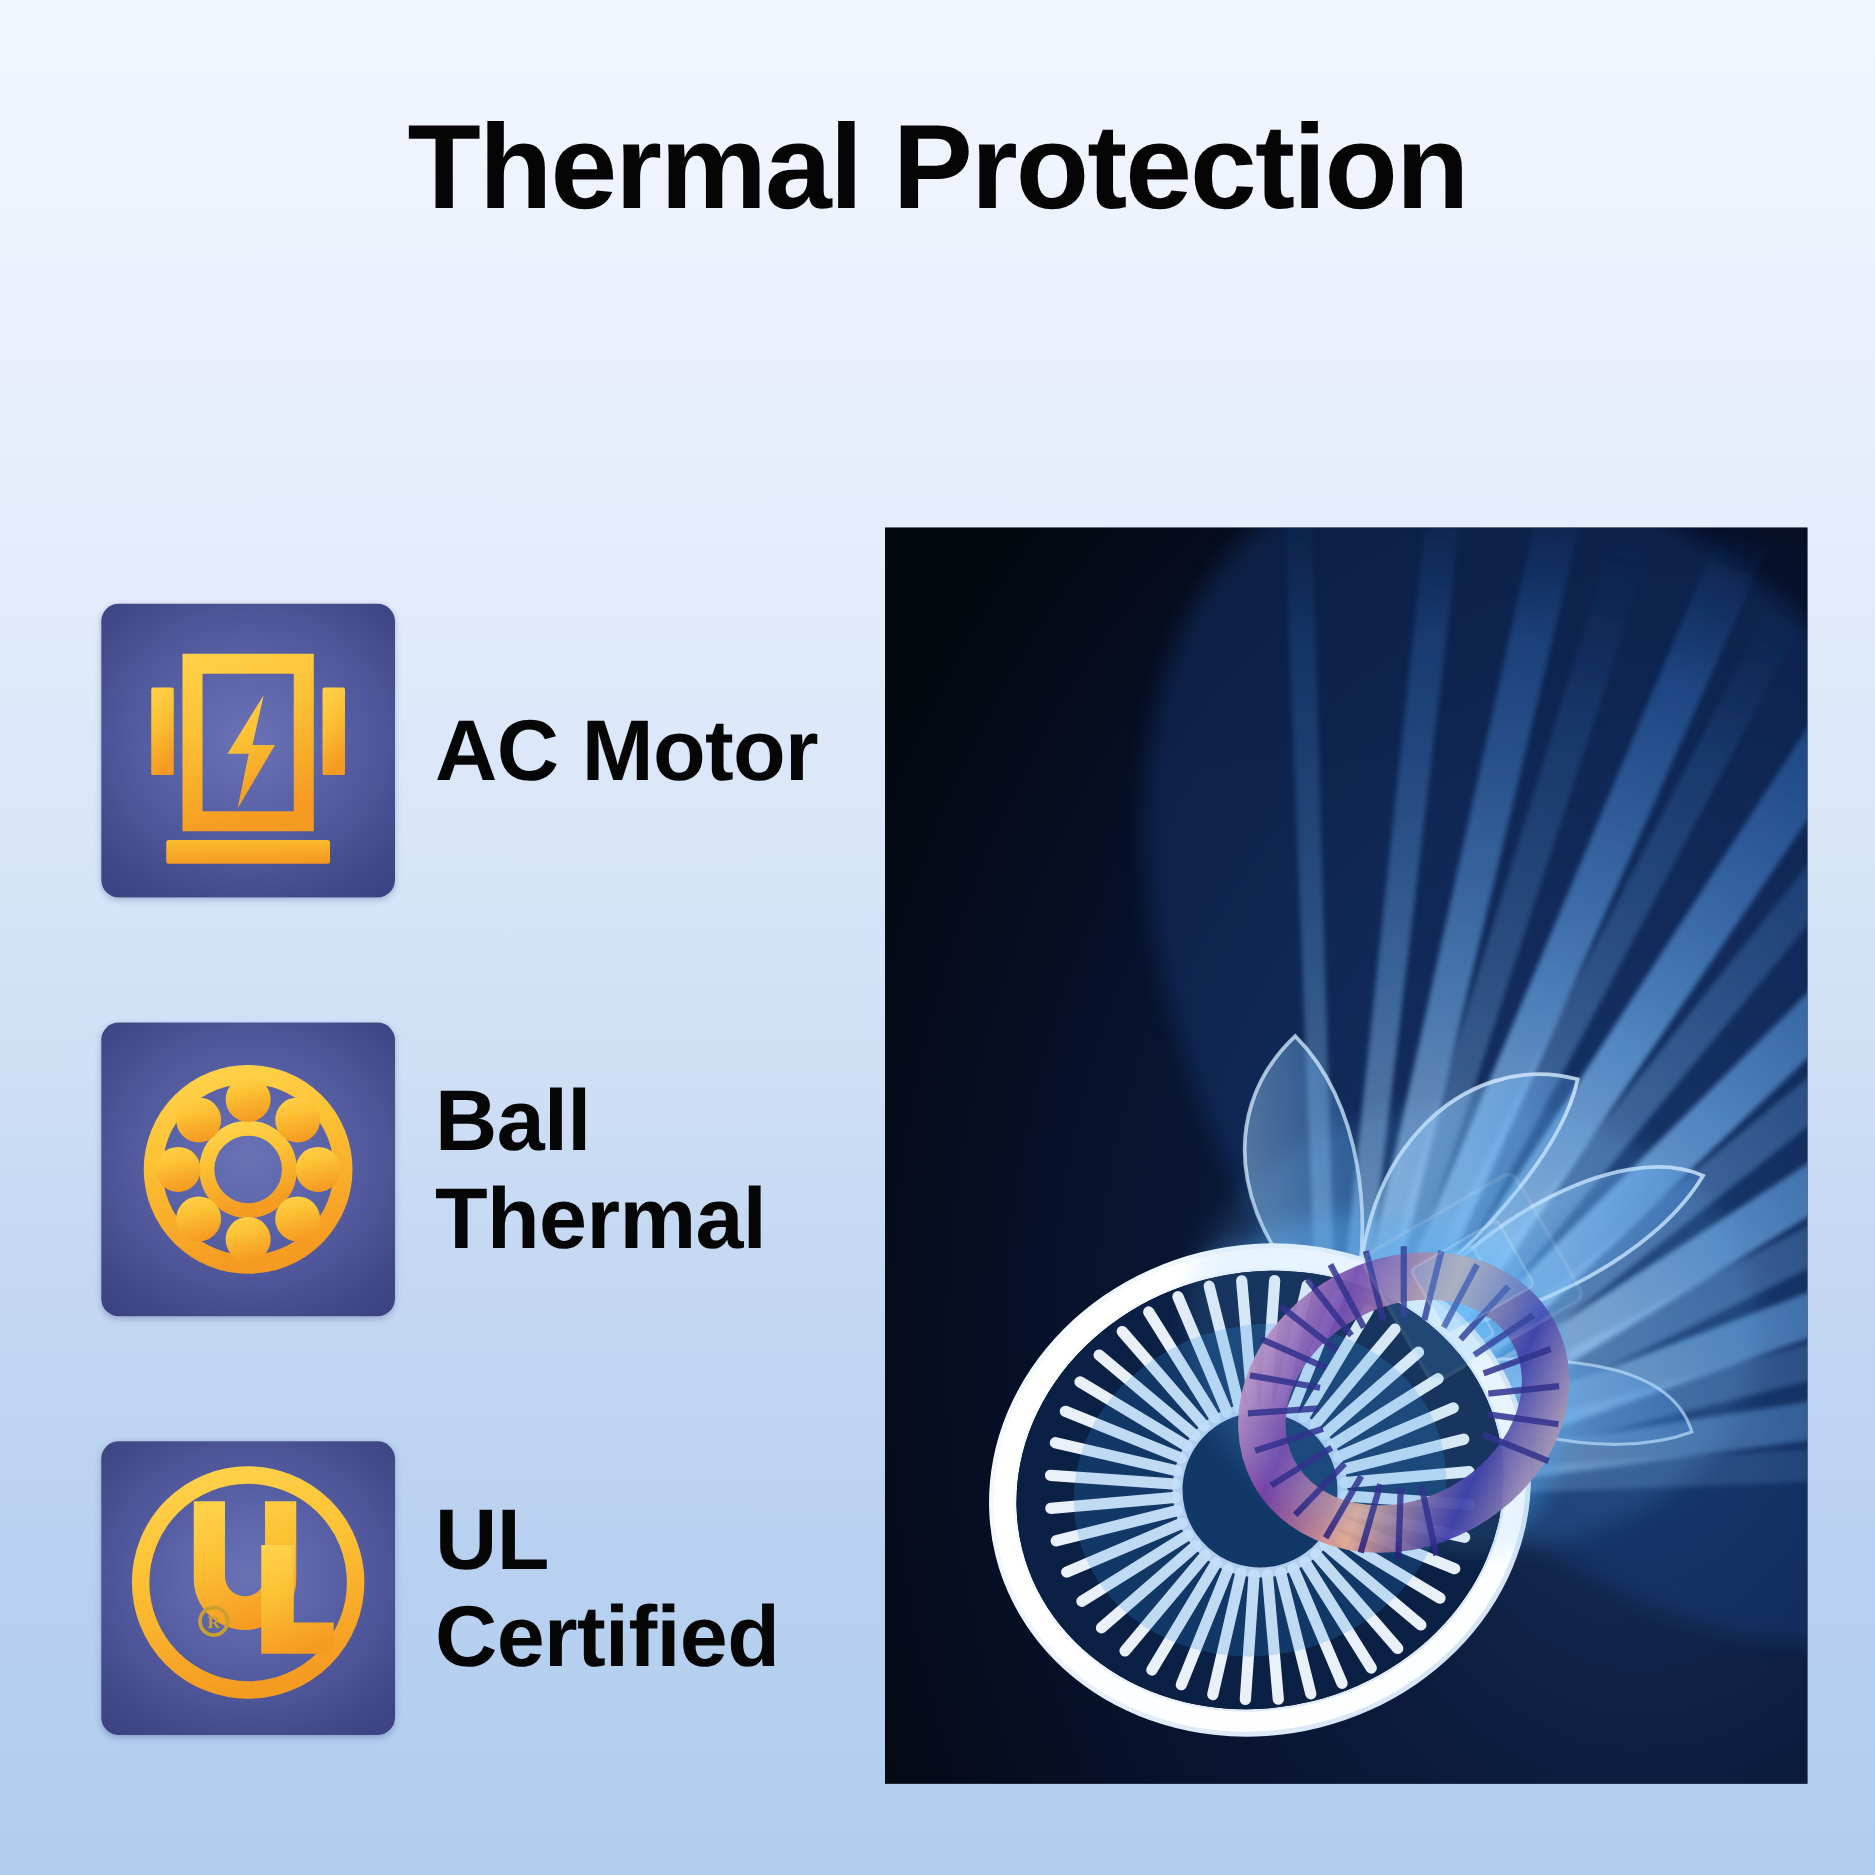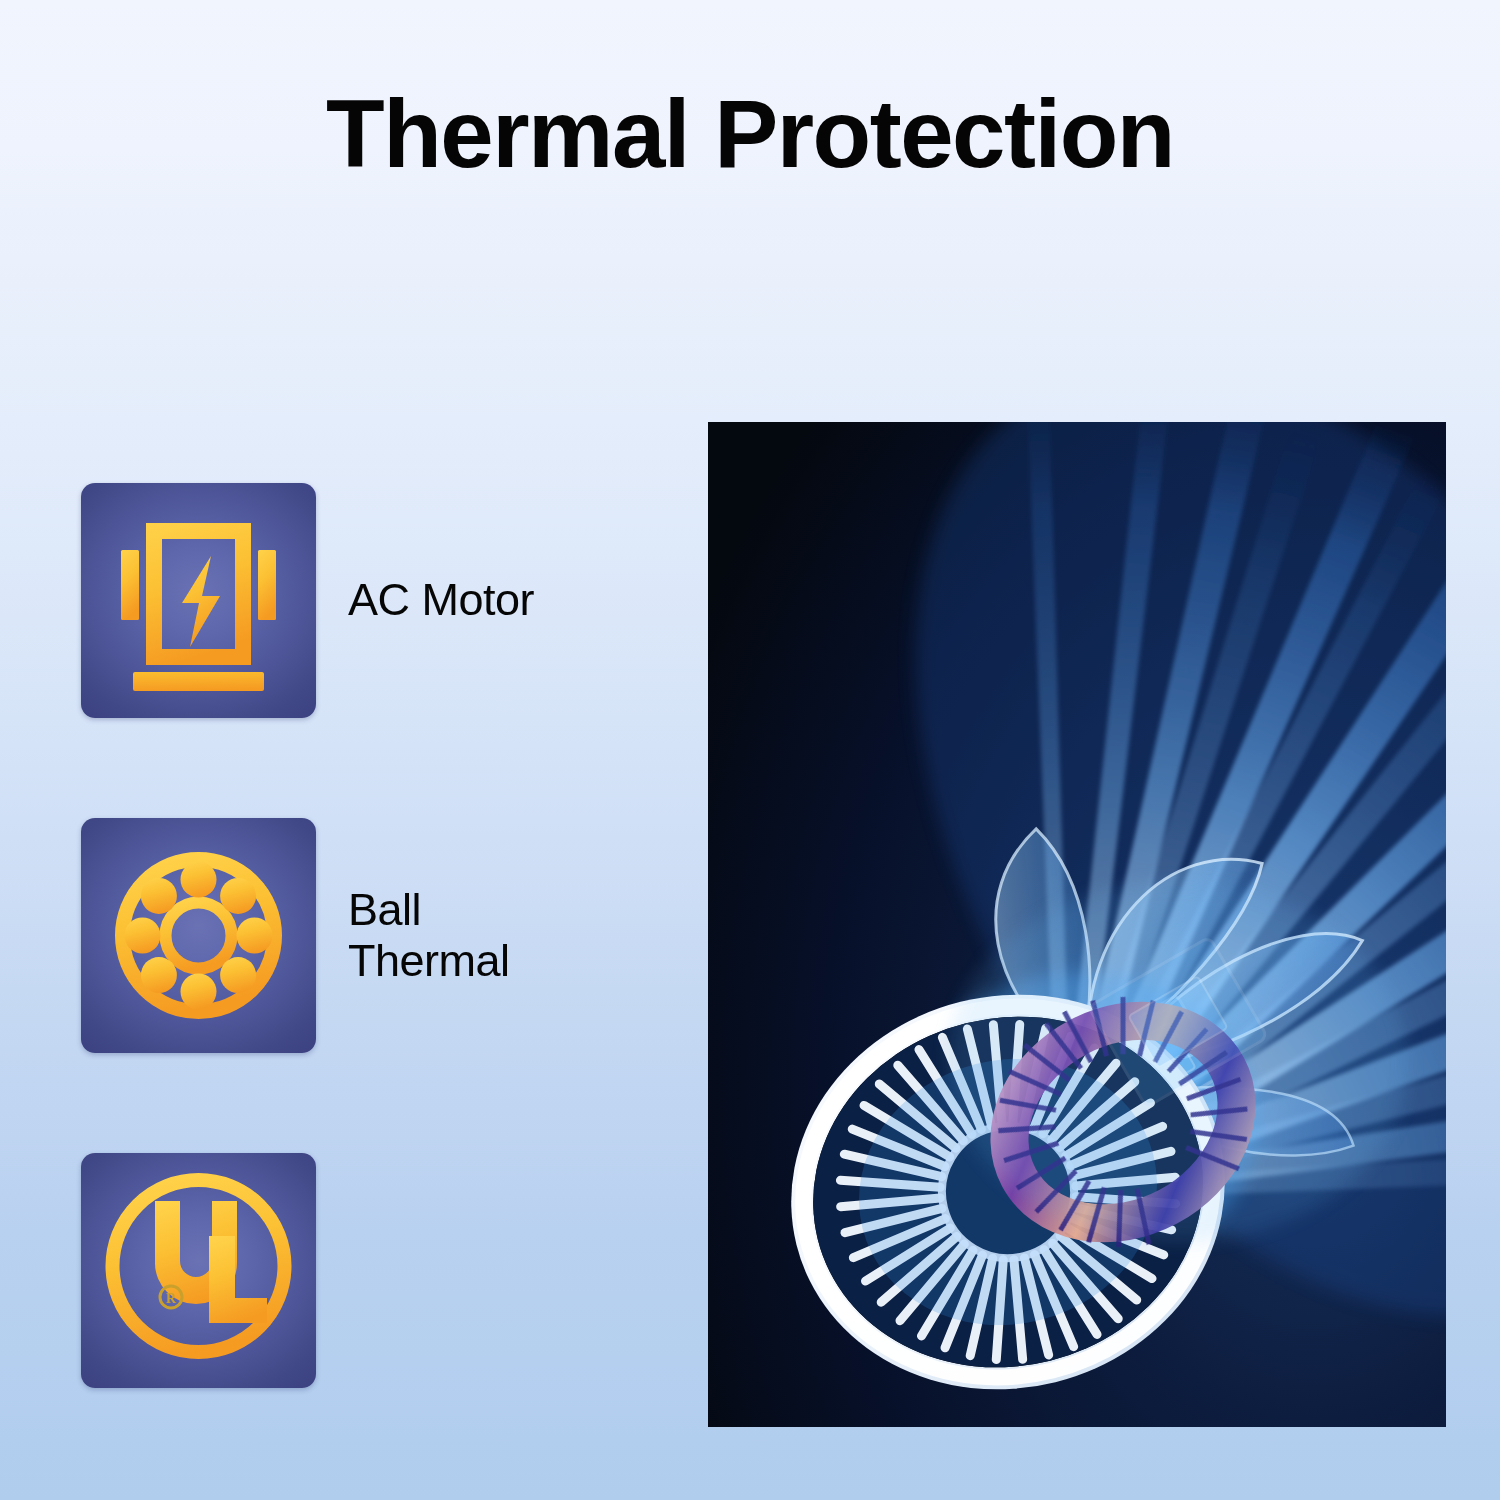--- a/index.html
+++ b/index.html
@@ -67,22 +67,22 @@
         #4e5699 58%,
         #414887 82%,
         #3b4180 100%);
     box-shadow:0 2px 5px rgba(40,50,110,0.28);
     overflow:hidden;
   }
   .tile svg { display:block; width:100%; height:100%; }
 
   .feature-label {
     margin-left:32px;
-    font-size:45px;
-    font-weight:400;
+    font-size:69px;
+    font-weight:700;
     color:#060606;
     line-height:1.12;
     letter-spacing:-0.5px;
     white-space:pre-line;
     font-family:"Liberation Sans","DejaVu Sans",sans-serif;
   }
 
   
   #photo {
     position:absolute;
@@ -179,20 +179,22 @@
                    a41 41 0 0 1 -82 0 z" fill="url(#org3)"></path>
 
           <path d="M128 83 h26 v62 h32 v25 h-58 z" fill="url(#org3)"></path>
 
           <g>
             <circle cx="90" cy="144" r="11" fill="none" stroke="#caa02c" stroke-width="3"></circle>
             <text x="90" y="149.5" font-family="Liberation Serif, serif" font-size="14" font-weight="700" fill="#caa02c" text-anchor="middle">R</text>
           </g>
         </svg>
       </div>
+      <div class="feature-label">UL
+Certified</div>
     </div>
 
   </div>
 
   <div id="photo">
     <svg viewBox="0 0 738 1005" preserveAspectRatio="none">
       <defs>
 
         <radialGradient id="bgrad" cx="0.82" cy="0.66" r="0.95">
           <stop offset="0%" stop-color="#17325e"></stop>

